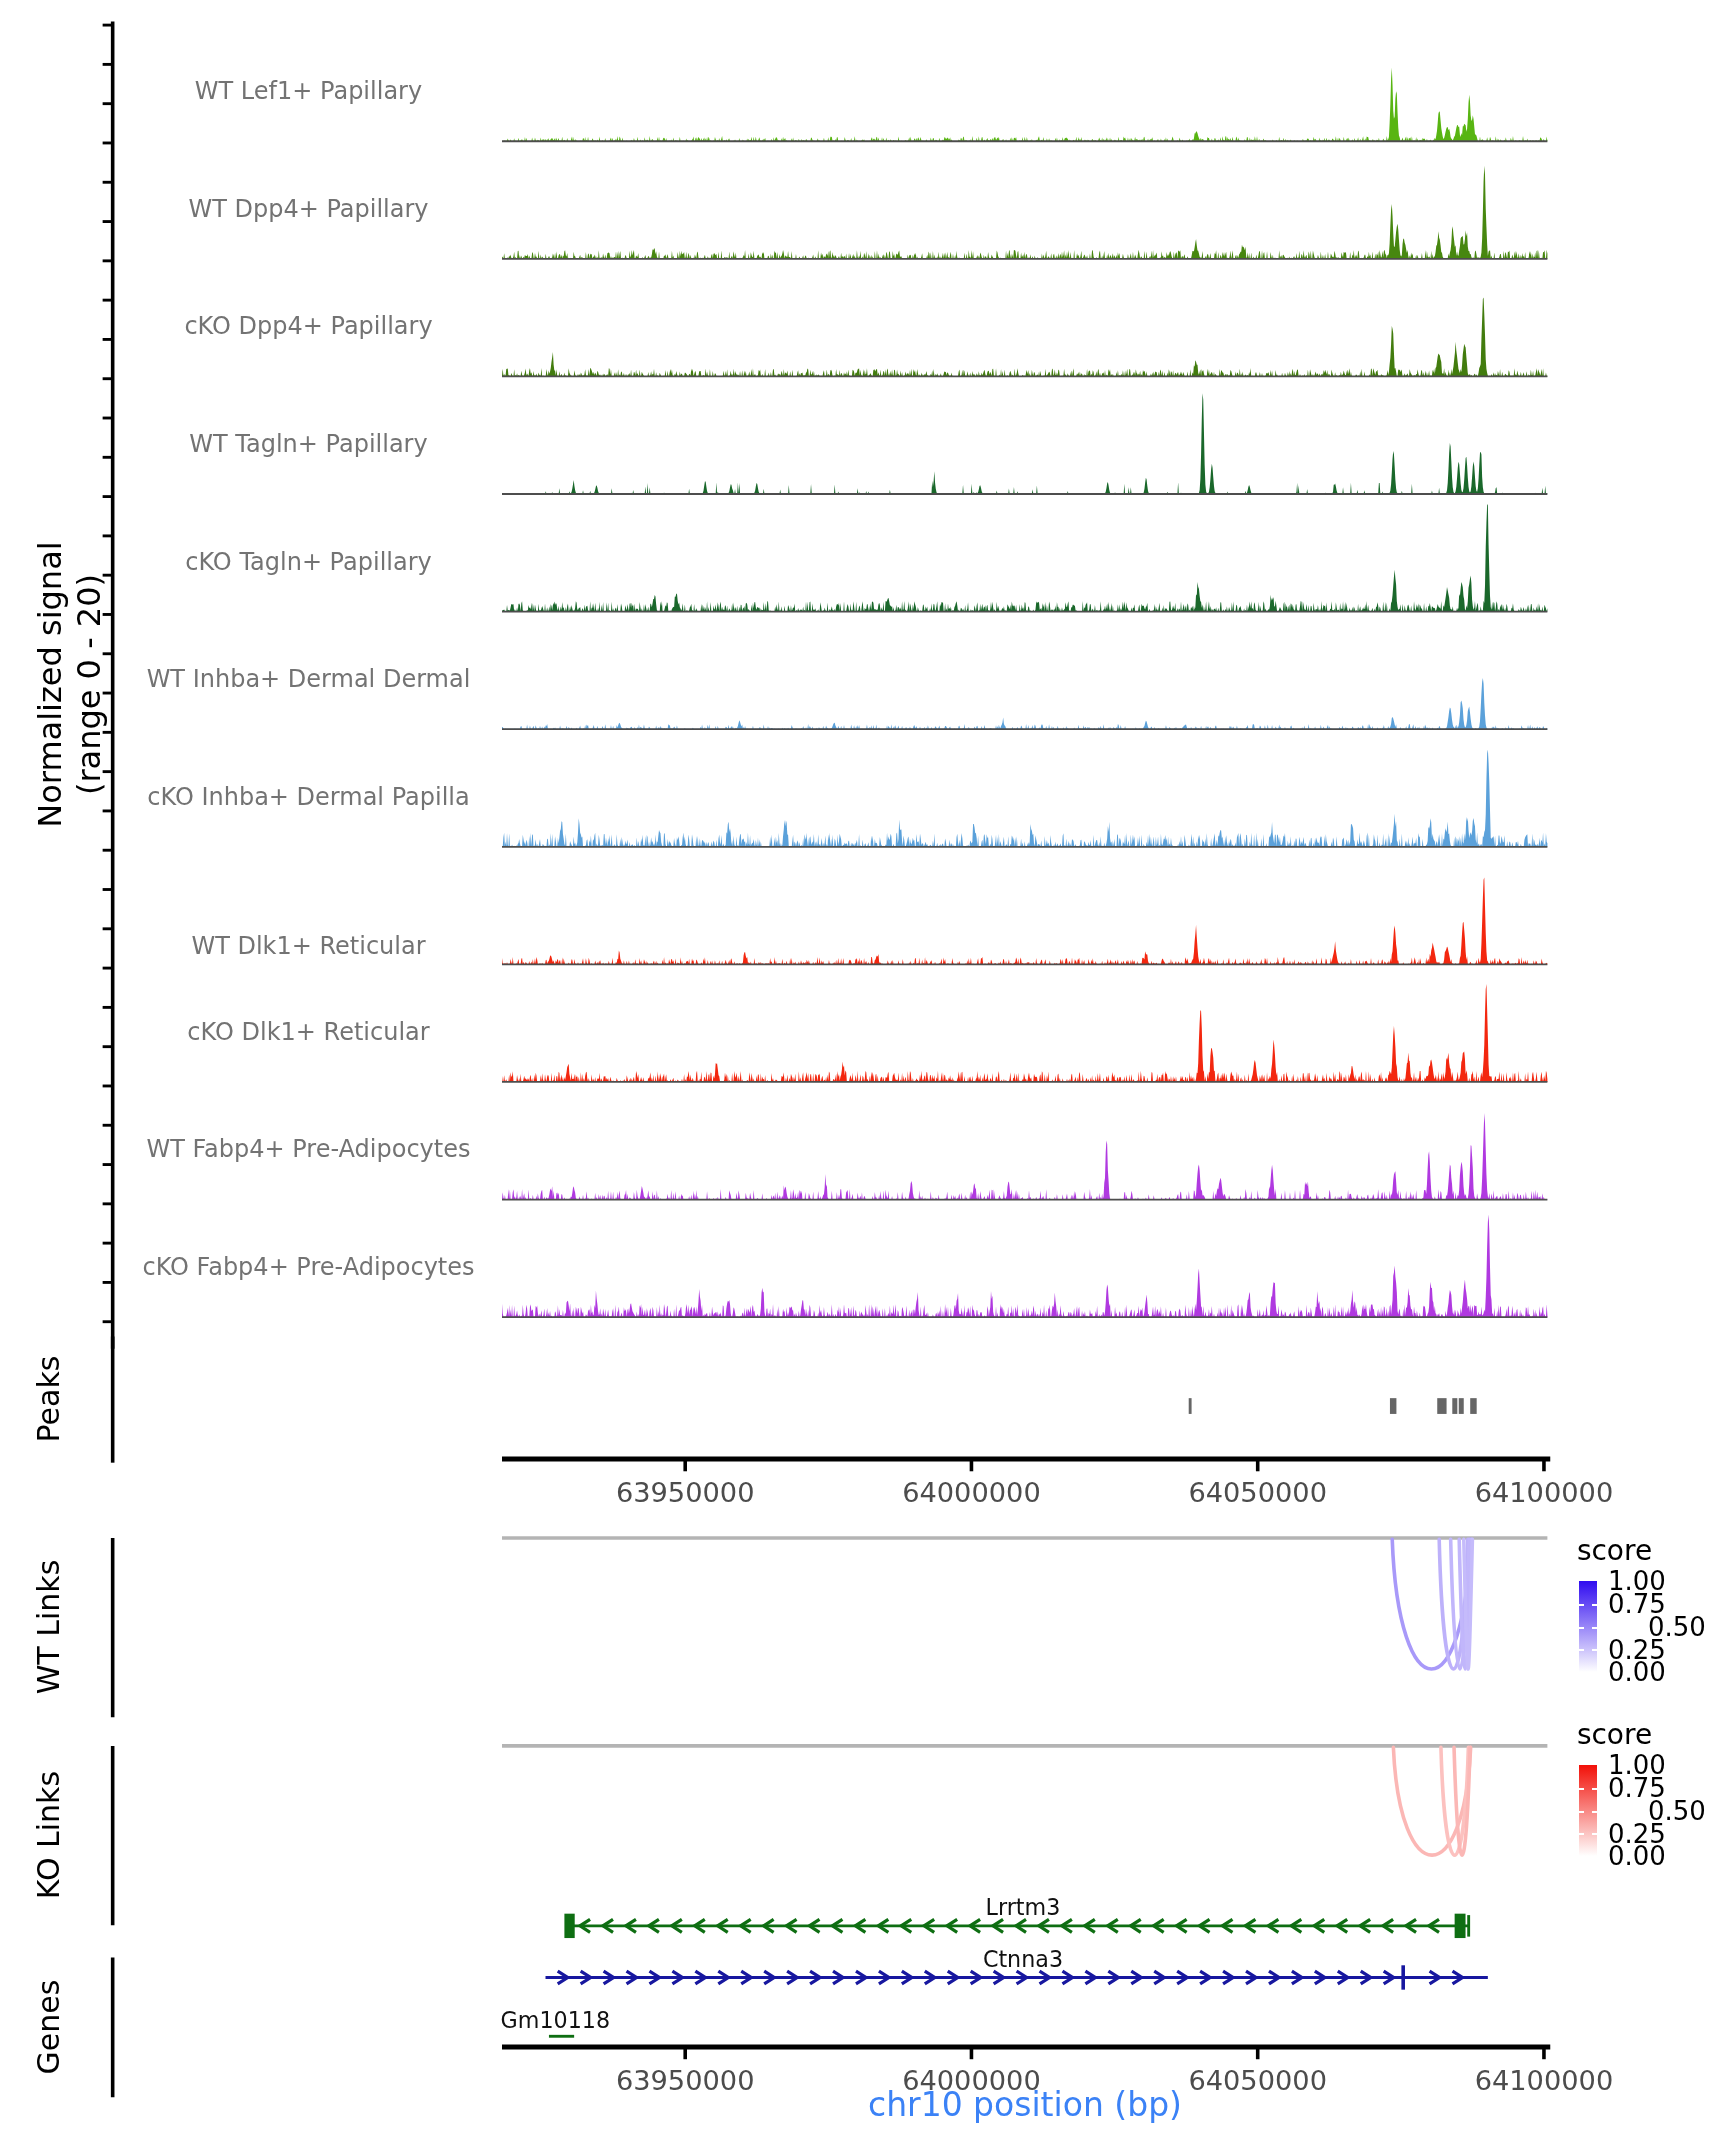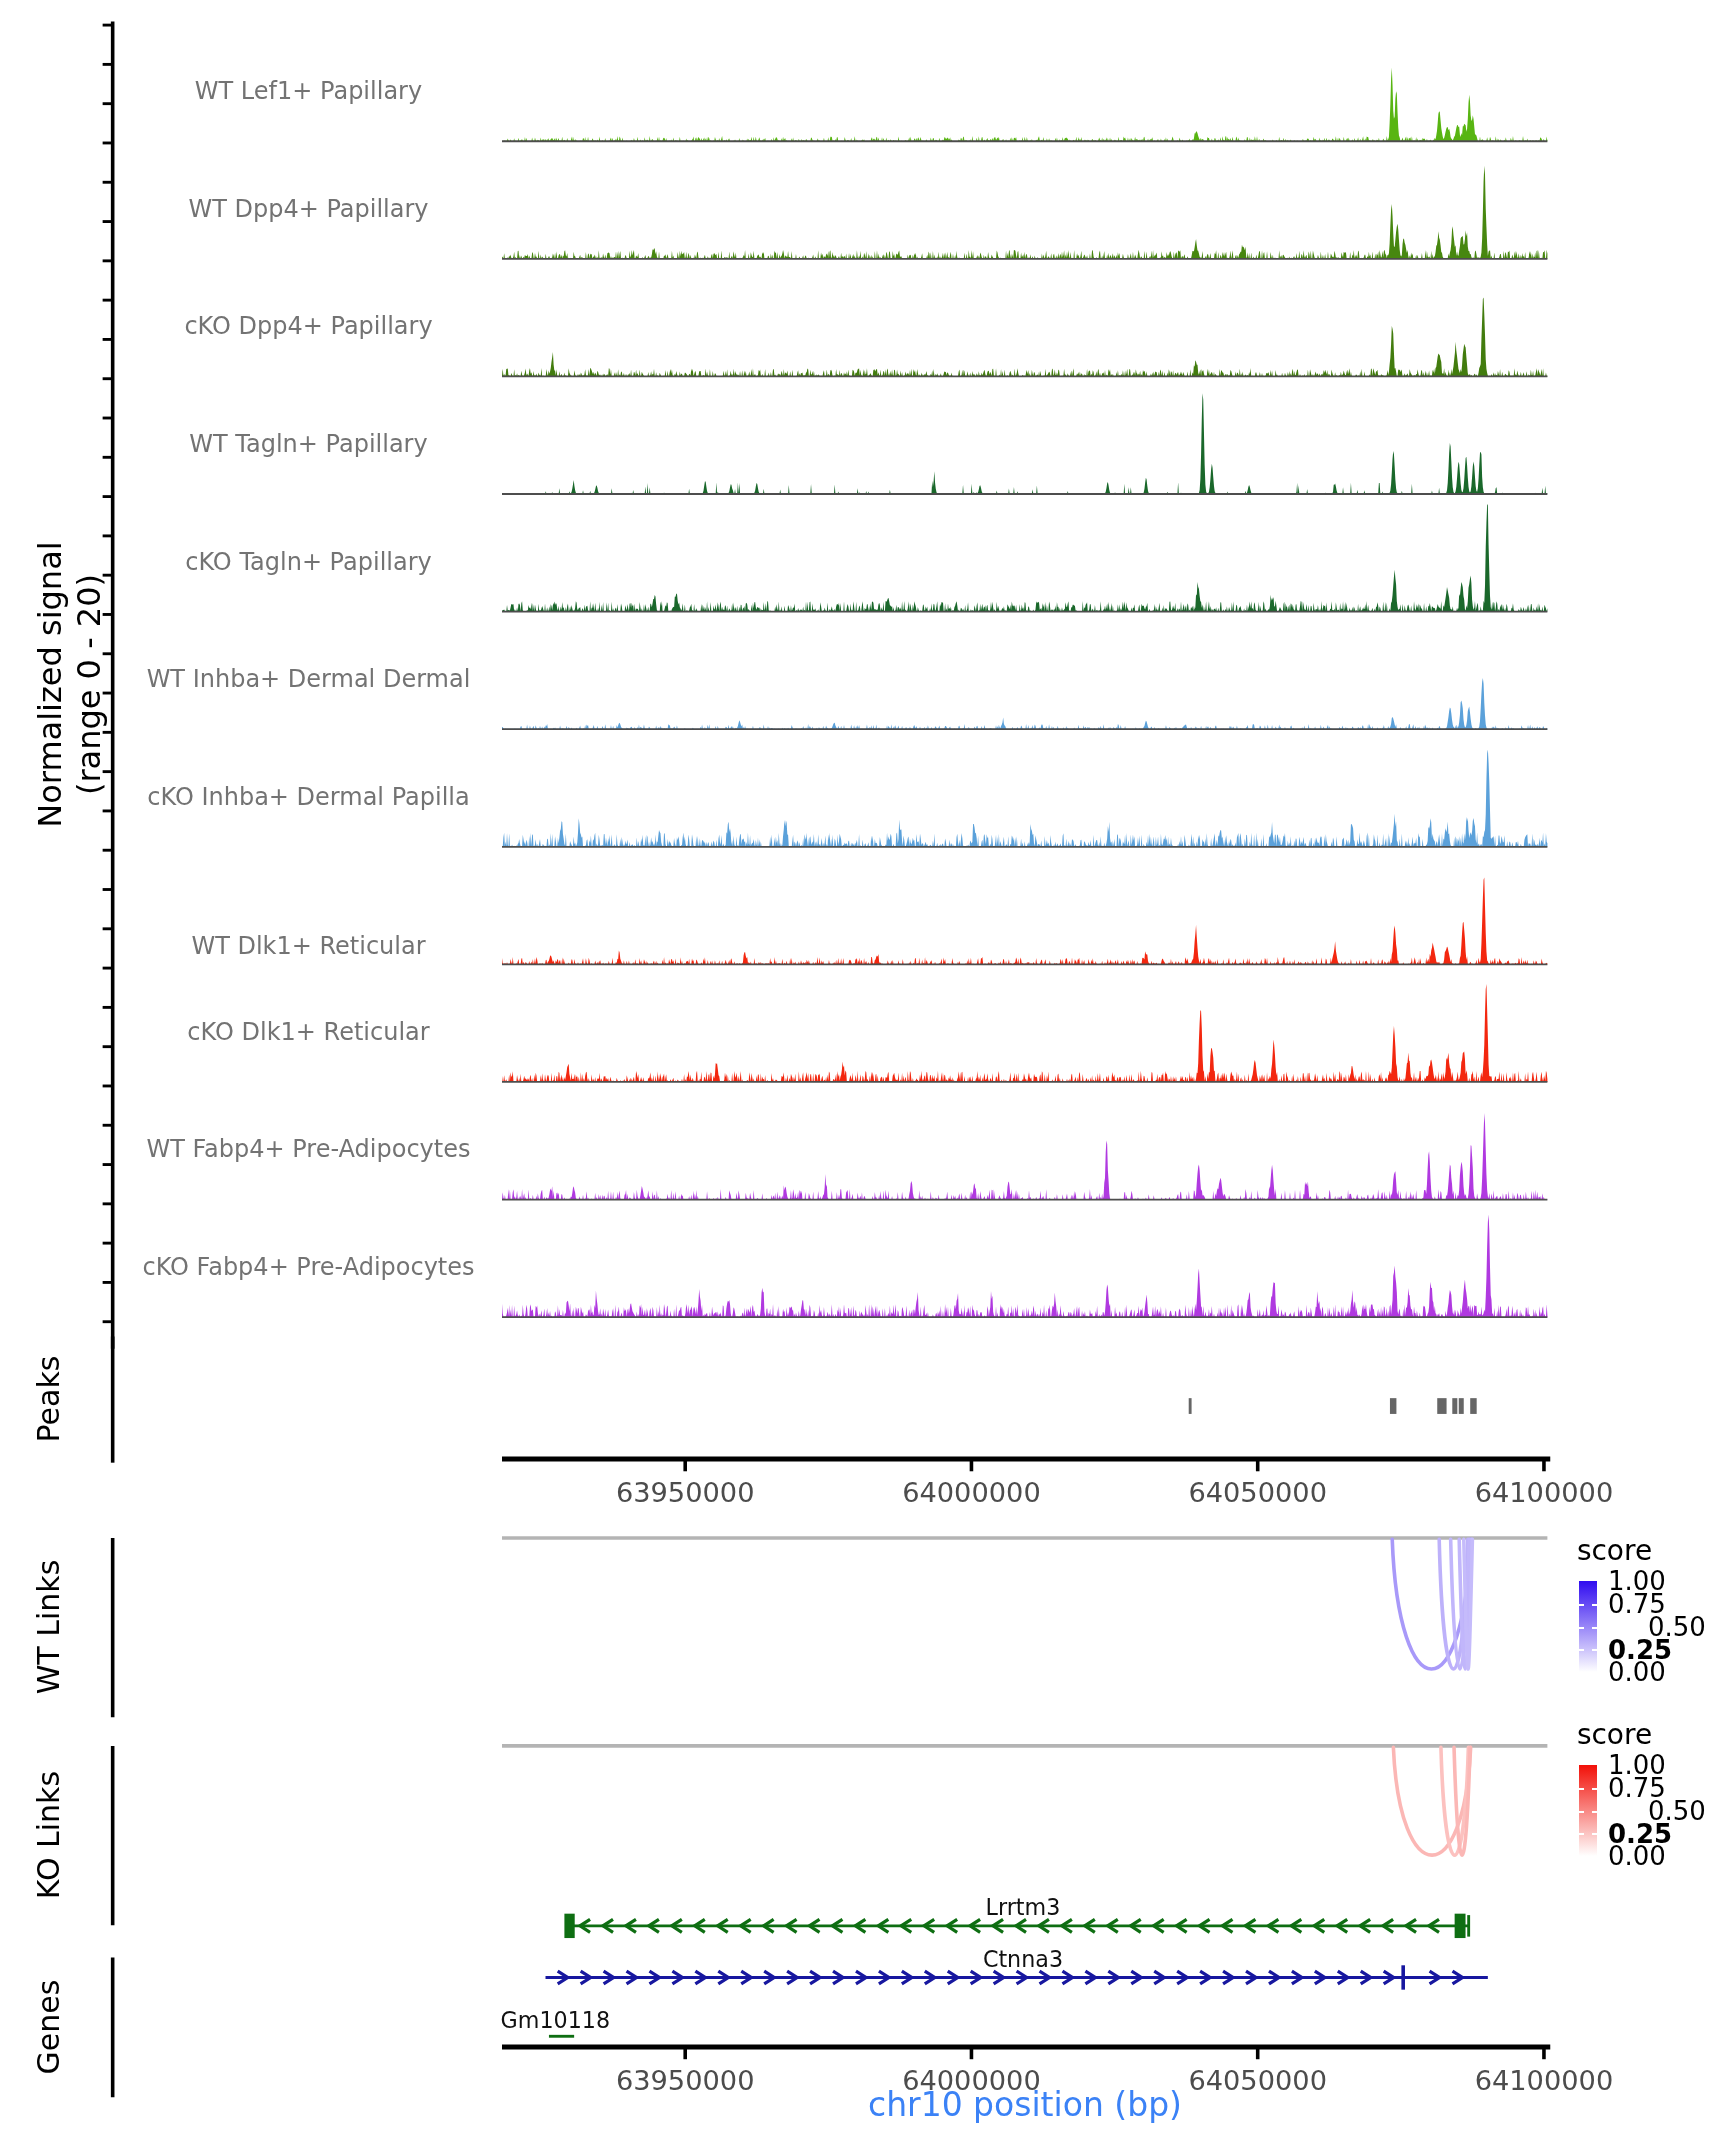--- a/index.html
+++ b/index.html
@@ -19,21 +19,21 @@
   .track-label{position:absolute;left:122px;width:373px;text-align:center;
     font-size:24px;line-height:32px;color:#737373;}
   .legend{position:absolute;left:1574px;width:143px;}
   .legend-title{position:absolute;left:2.9px;top:0;font-size:28px;line-height:33px;color:#000;}
   .legend-bar{position:absolute;left:5px;top:47px;width:18px;height:91px;}
   .legend-bar i{position:absolute;width:5px;height:2.2px;background:#ffffff;}
   .legend-bar i.l1{left:0;top:25%;} .legend-bar i.l2{left:0;top:50%;} .legend-bar i.l3{left:0;top:75%;}
   .legend-bar i.r1{right:0;top:25%;} .legend-bar i.r2{right:0;top:50%;} .legend-bar i.r3{right:0;top:75%;}
   .legend-tick{position:absolute;left:34px;width:100px;height:26px;line-height:26px;
     font-size:26px;color:#000;}
-  .lt0{top:34px;}.lt1{top:57px;}.lt2{top:80px;margin-left:40px;}.lt3{top:103px;font-weight:bold;}.lt4{top:125px;}
+  .lt0{top:34px;}.lt1{top:57px;}.lt2{top:80px;margin-left:40px;}.lt3{top:103px;}.lt4{top:125px;}
 </style>
 </head>
 <body>
 
 <svg id="fig-svg" width="1721" height="2151" viewBox="0 0 2400 3000">
     <line x1="157" y1="30" x2="157" y2="1881" stroke="#000" stroke-width="5"></line>
     <line x1="143" y1="35" x2="157" y2="35" stroke="#000" stroke-width="4"></line>
     <line x1="143" y1="89.8" x2="157" y2="89.8" stroke="#000" stroke-width="4"></line>
     <line x1="143" y1="144.6" x2="157" y2="144.6" stroke="#000" stroke-width="4"></line>
     <line x1="143" y1="199.39999999999998" x2="157" y2="199.39999999999998" stroke="#000" stroke-width="4"></line>

